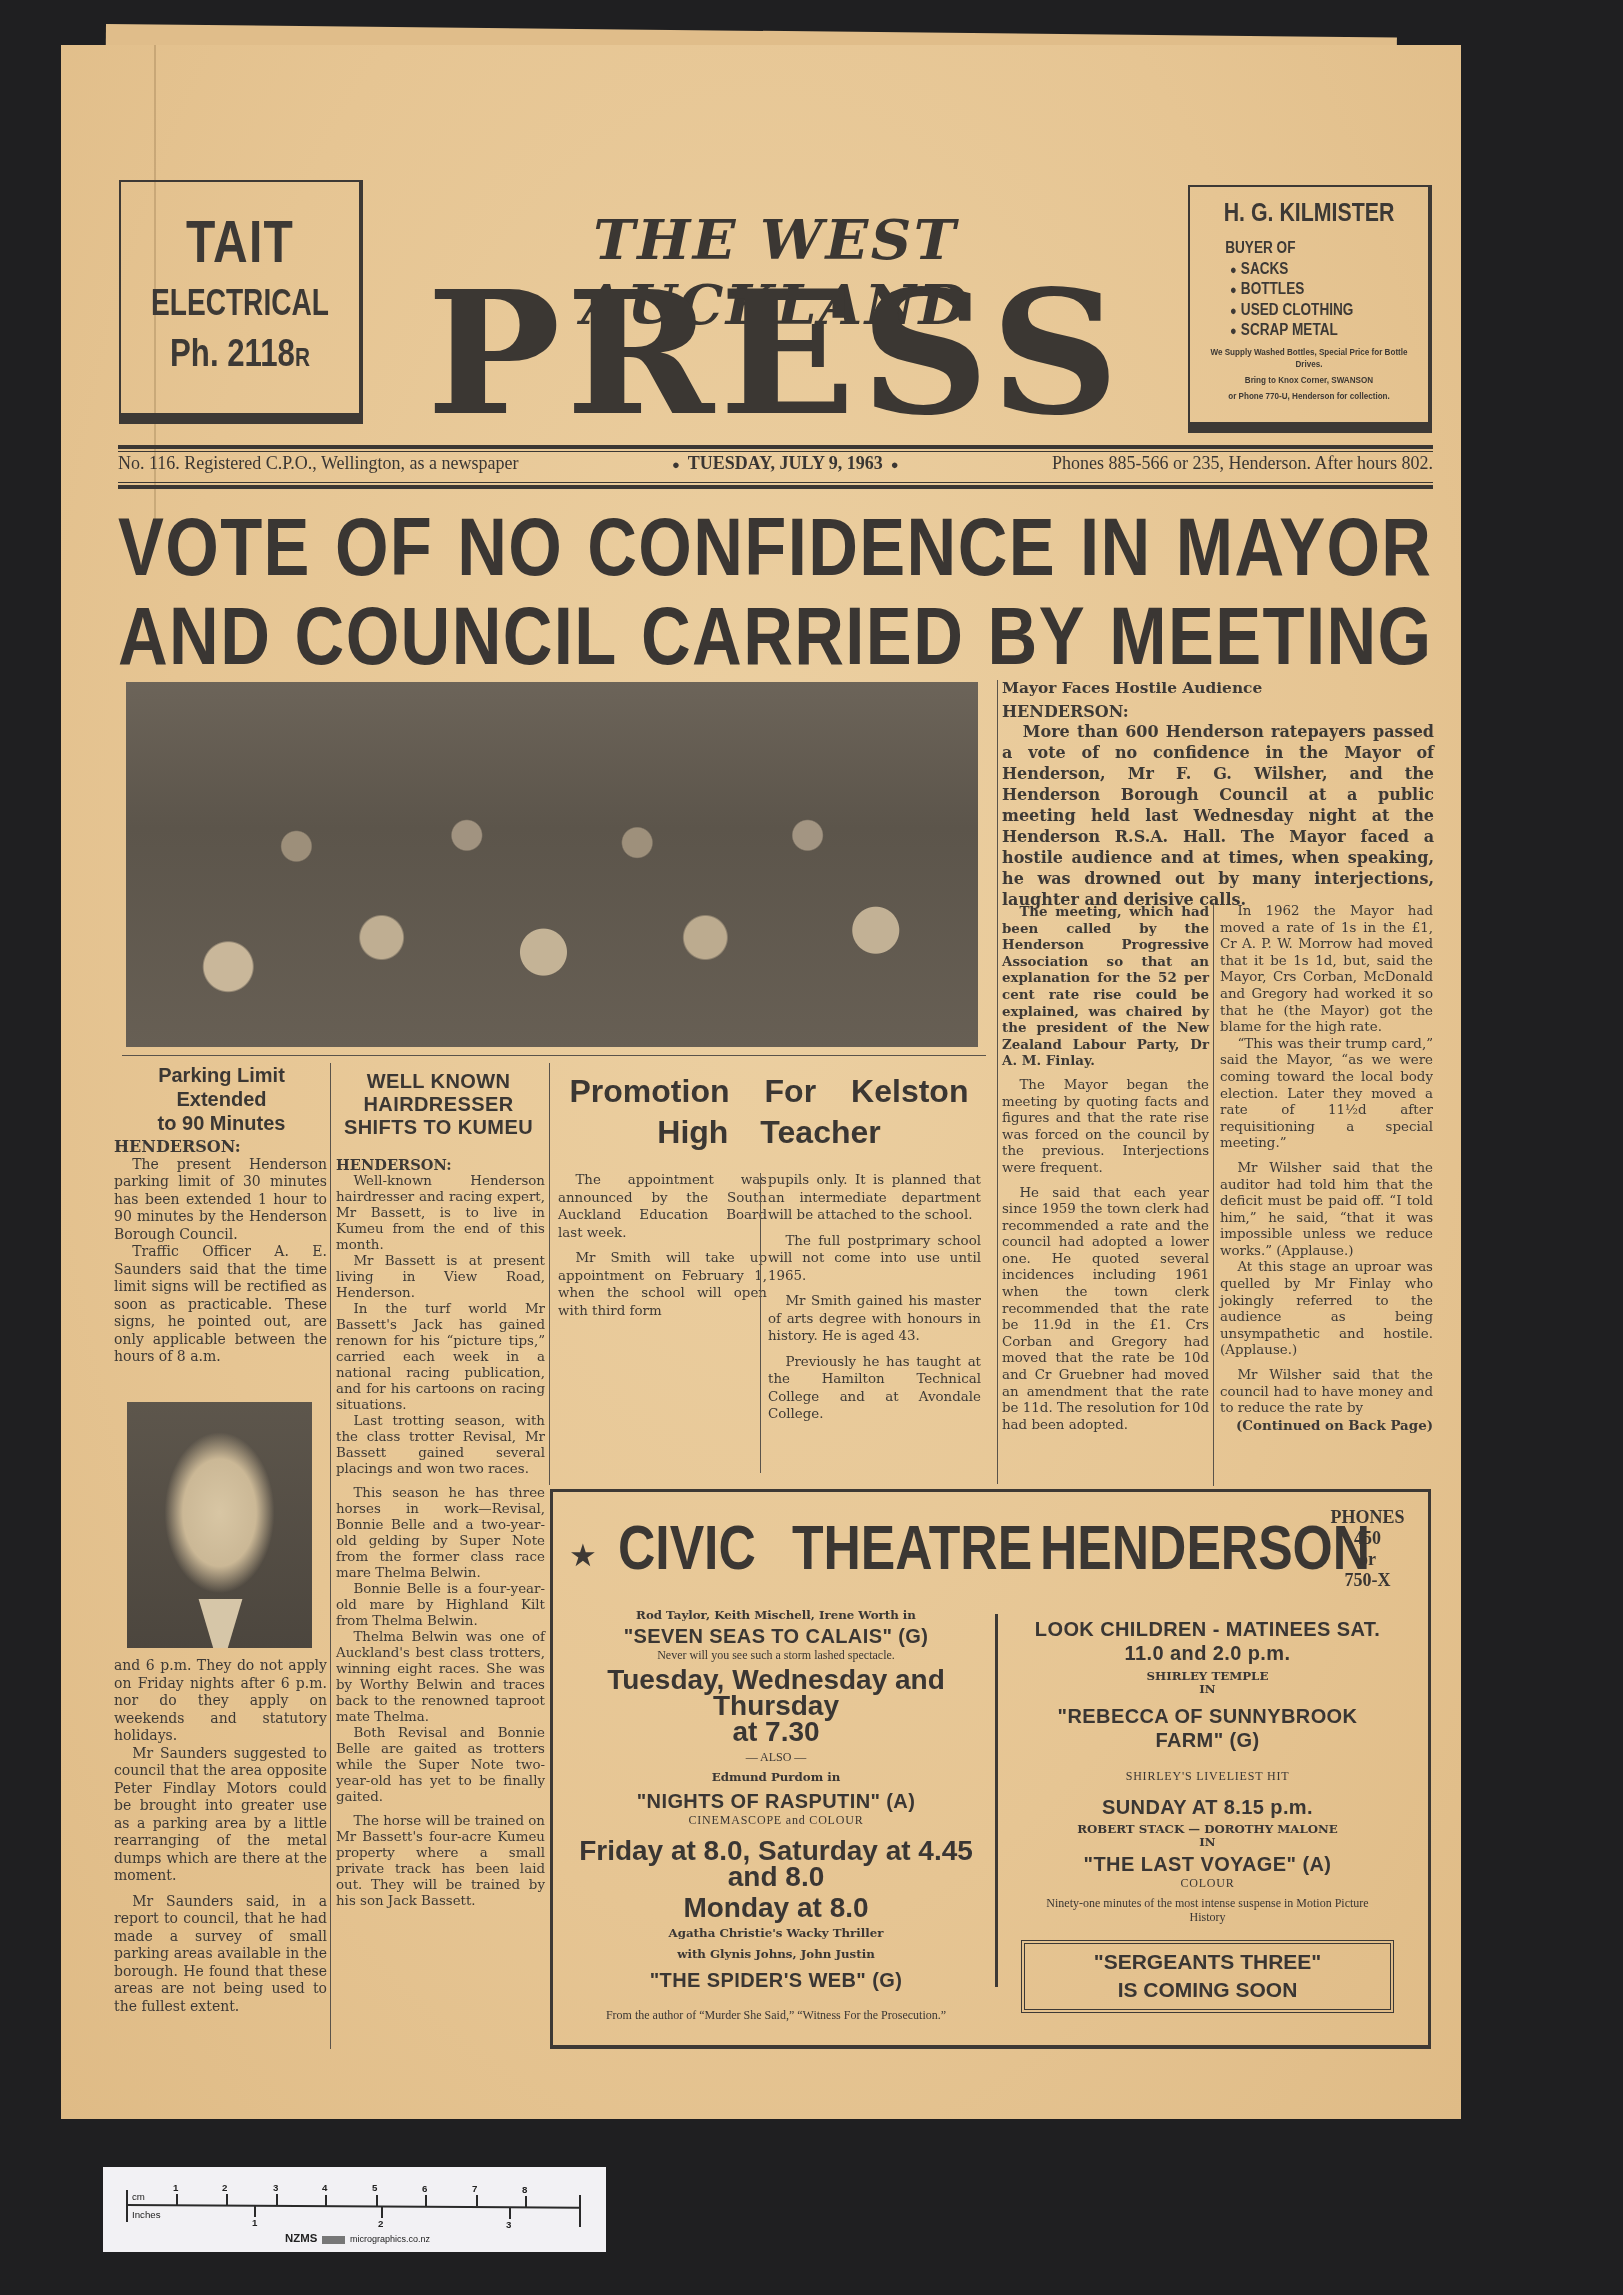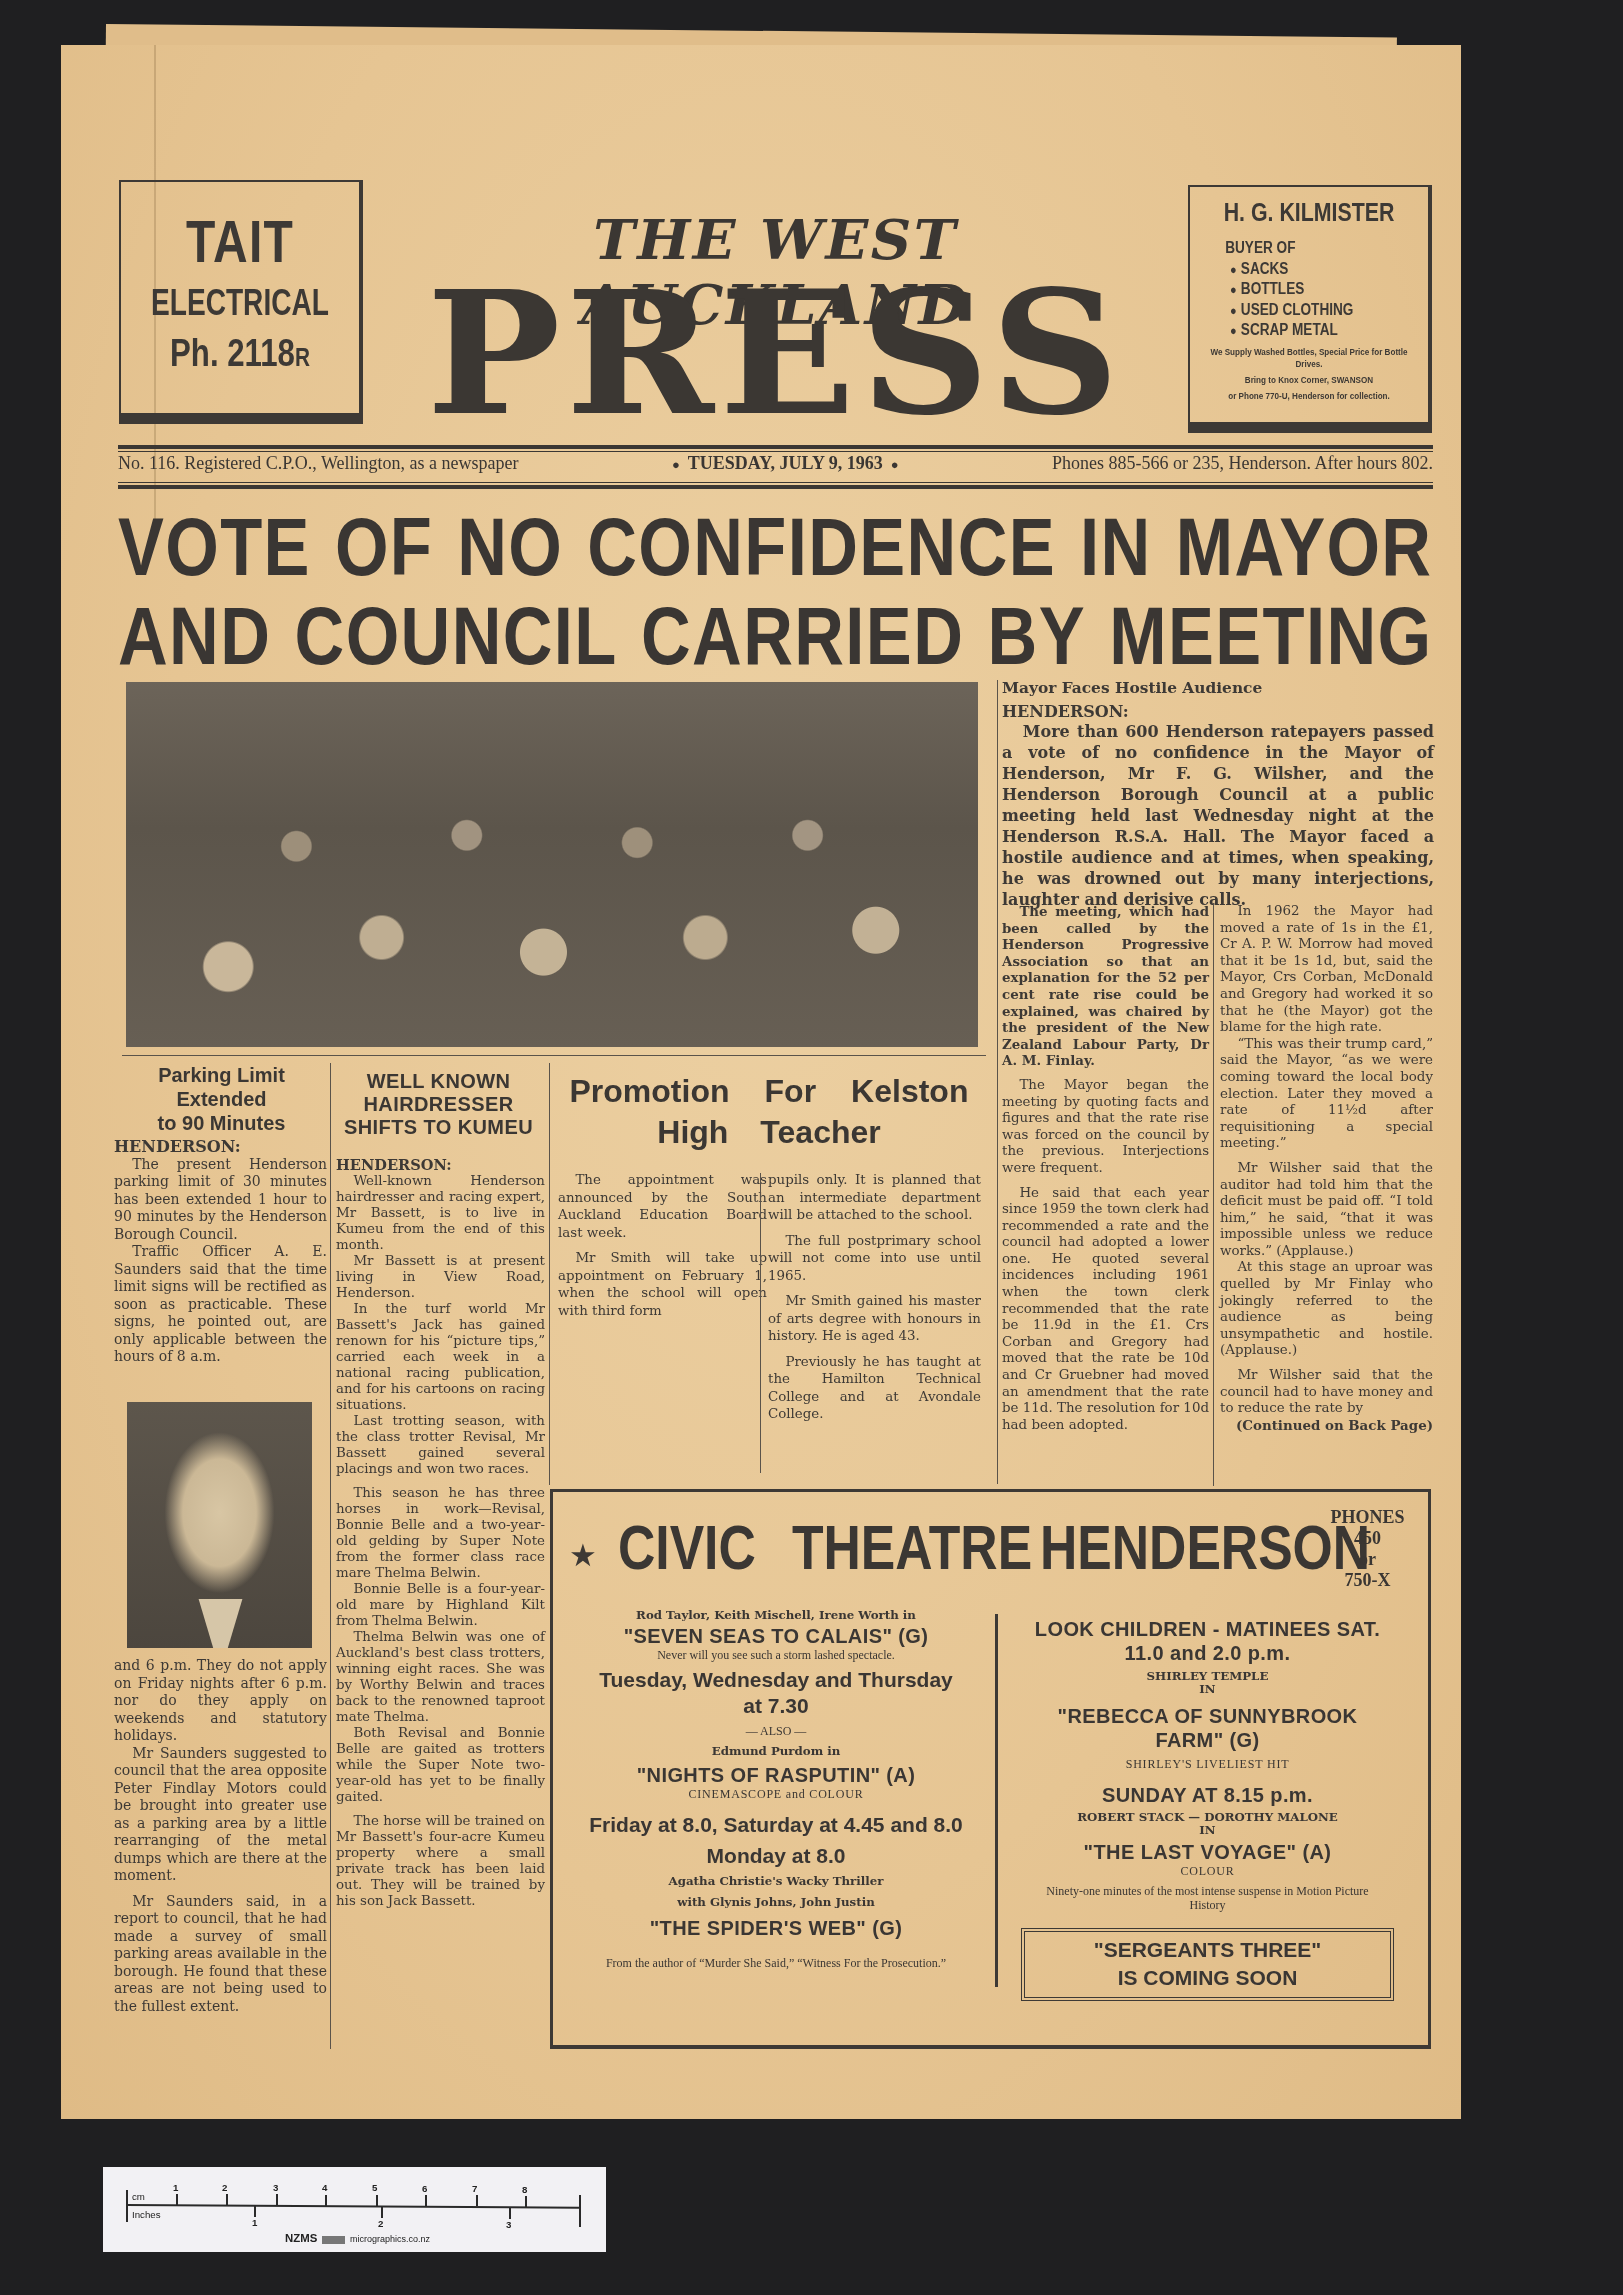--- a/index.html
+++ b/index.html
@@ -118,21 +118,21 @@
     border: 3.2px solid #3d3935; border-bottom-width: 4.9px;
   }
   .civic .star { position: absolute; left: 16px; top: 45px; font-size: 31px; color: #3d3935; }
   .civic .big { position: absolute; top: 23px; font-family: "Liberation Sans", sans-serif; font-weight: bold; font-size: 63px; line-height: 65px; color: #3b3733; transform: scaleX(0.82); transform-origin: left; white-space: nowrap; }
   .civic .phones { position: absolute; right: 16px; top: 14.6px; width: 89px; text-align: center; font-family: "Liberation Serif", serif; font-weight: bold; font-size: 18px; line-height: 21px; }
   .civic .left-panel { position: absolute; left: 8px; top: 114px; width: 430px; text-align: center; }
   .civic .right-panel { position: absolute; left: 442px; top: 122px; width: 422px; height: 373px; text-align: center; border-left: 3.2px solid #3d3935; }
   .cast { font-family: "DejaVu Serif", serif; font-weight: bold; font-size: 11.8px; line-height: 18px; }
   .film { font-family: "Liberation Sans", sans-serif; font-weight: bold; font-size: 20px; line-height: 24px; letter-spacing: 0.4px; }
   .tag { font-family: "Liberation Serif", serif; font-size: 12px; line-height: 14.6px; }
-  .times { font-family: "Liberation Sans", sans-serif; font-weight: bold; font-size: 21px; line-height: 26px; }
+  .times { font-family: "Liberation Sans", sans-serif; font-weight: bold; font-size: 28px; line-height: 26px; }
   .small-caps { font-family: "Liberation Serif", serif; font-size: 12px; letter-spacing: 0.8px; }
   .sergeants { margin: 14.6px auto 0; width: 373px; border: 4px double #3d3935; padding: 4.9px 0; font-family: "Liberation Sans", sans-serif; font-weight: bold; font-size: 21px; line-height: 28px; }
 
   
   .ruler { position: absolute; left: 103px; top: 2167px; width: 503px; height: 85px; background: #f2f1f4; }
   .ruler .line { position: absolute; left: 23px; top: 37px; width: 453px; height: 2.4px; background: #2a2a2a; transform: rotate(0.35deg); transform-origin: left; }
   .ruler .tick { position: absolute; width: 1.6px; background: #2a2a2a; }
   .ruler .lbl { position: absolute; font-family: "Liberation Sans", sans-serif; font-weight: bold; font-size: 9.7px; color: #222; }
   .ruler .cm { left: 29px; top: 24px; font-weight: normal; }
   .ruler .in { left: 29px; top: 42px; font-weight: normal; }
@@ -316,21 +316,21 @@
     <div class="film" style="margin-top:4.9px;">"THE SPIDER'S WEB" (G)</div>
     <div class="tag" style="margin-top:11.4px;line-height:23px;padding:0 16px;">From the author of “Murder She Said,” “Witness For the Prosecution.”</div>
   </div>
 
   <div class="right-panel">
     <div class="film" style="margin-top:3.2px;">LOOK CHILDREN - MATINEES SAT.</div>
     <div class="film">11.0 and 2.0 p.m.</div>
     <div class="cast" style="margin-top:4.9px;line-height:13px;">SHIRLEY TEMPLE</div>
     <div class="cast" style="line-height:13px;">IN</div>
     <div class="film" style="margin-top:8px;padding:0 41px;">"REBECCA OF SUNNYBROOK FARM" (G)</div>
-    <div class="small-caps" style="margin-top:5px;">SHIRLEY'S LIVELIEST HIT</div>
+    <div class="small-caps" style="margin-top:17px;">SHIRLEY'S LIVELIEST HIT</div>
     <div class="film" style="margin-top:11.4px;">SUNDAY AT 8.15 p.m.</div>
     <div class="cast" style="margin-top:3.2px;line-height:13px;">ROBERT STACK — DOROTHY MALONE</div>
     <div class="cast" style="line-height:13px;">IN</div>
     <div class="film" style="margin-top:3.2px;">"THE LAST VOYAGE" (A)</div>
     <div class="small-caps">COLOUR</div>
     <div class="tag" style="margin-top:4.9px;padding:0 48px;">Ninety-one minutes of the most intense suspense in Motion Picture History</div>
     <div class="sergeants">
       <div>"SERGEANTS THREE"</div>
       <div>IS COMING SOON</div>
     </div>

